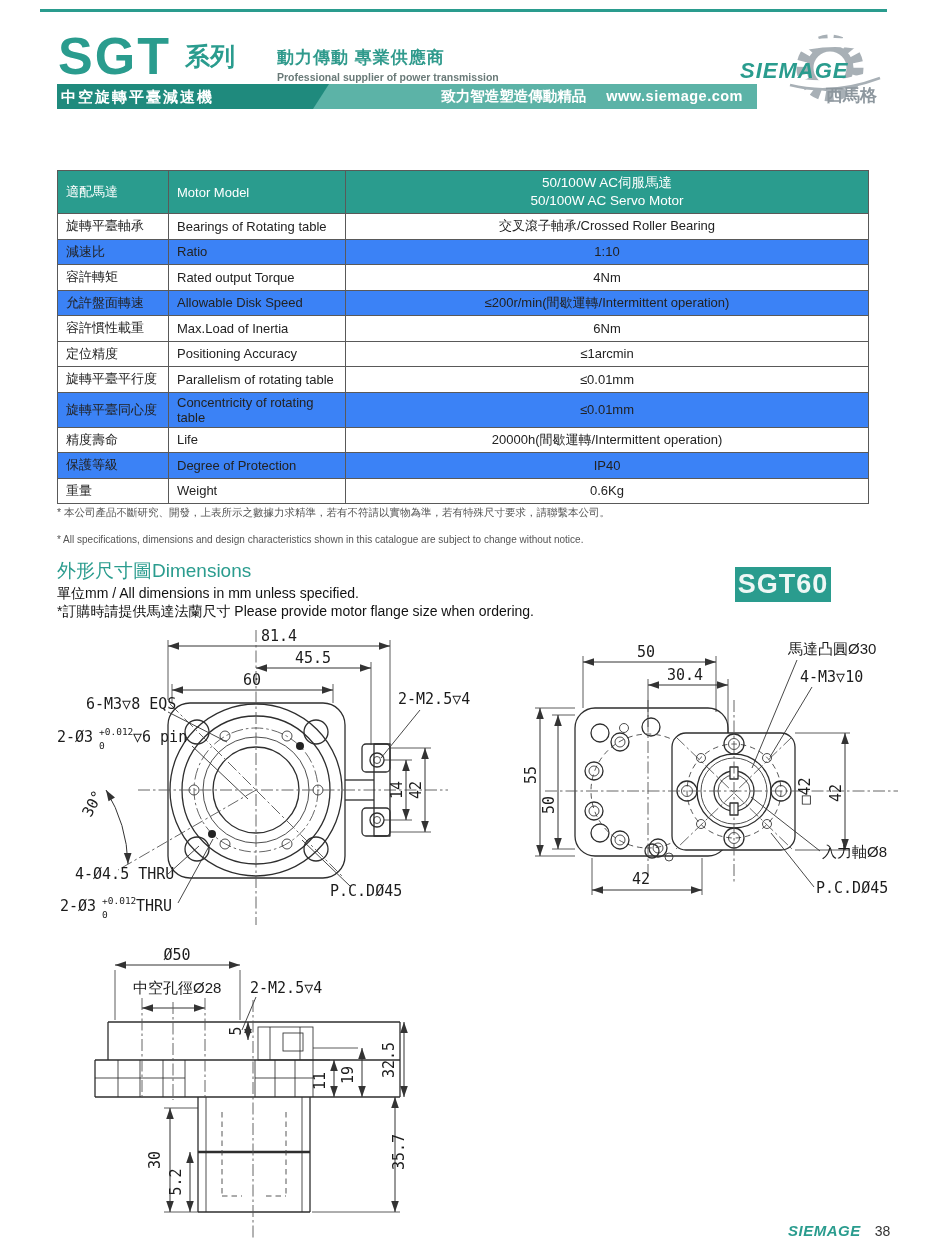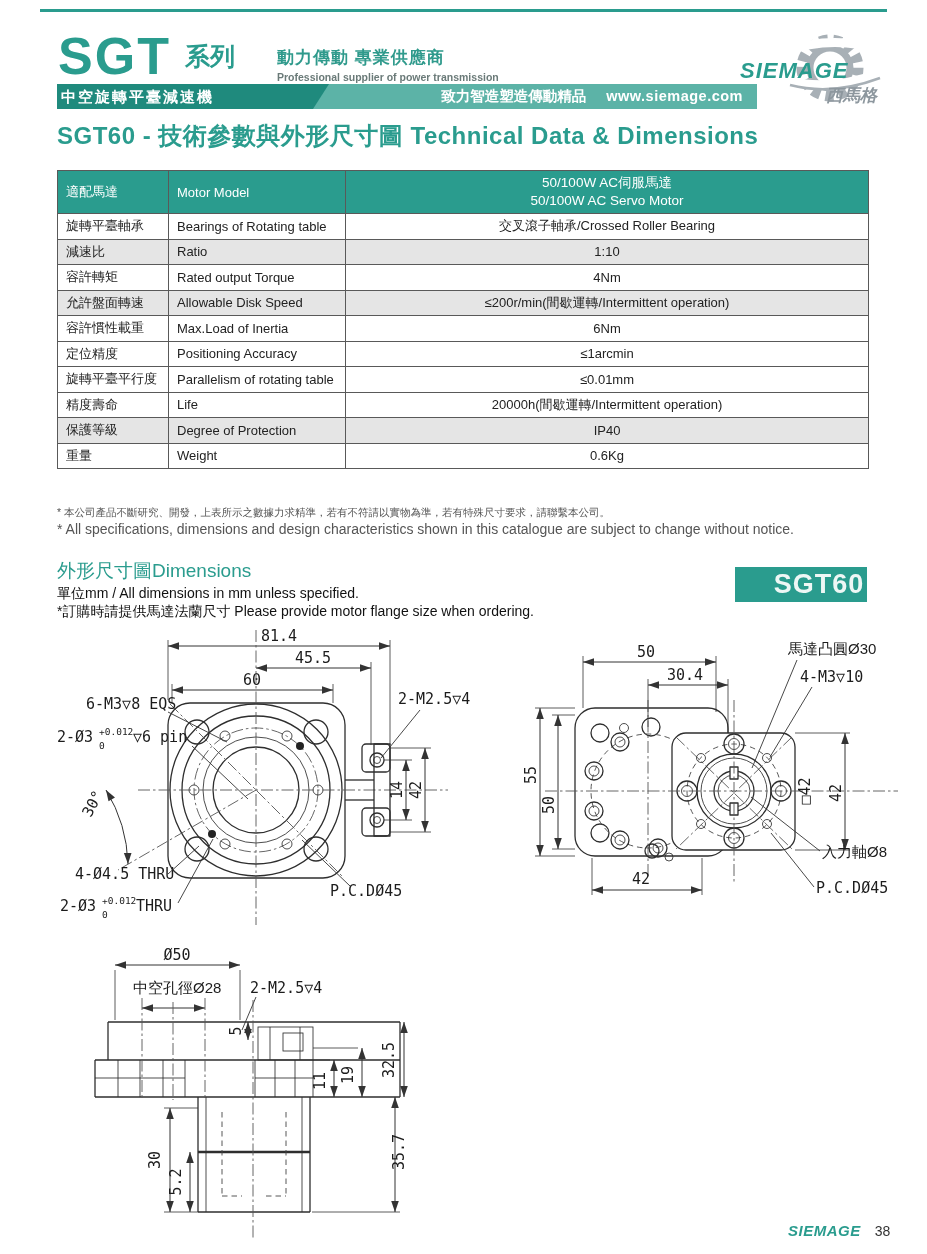--- a/index.html
+++ b/index.html
@@ -17,44 +17,44 @@
   .subtitle .en{font-size:10.5px;color:#6a7a78;font-weight:bold;margin-top:2px;}
   .banner{left:57px;top:84px;width:700px;height:25px;background:#5cb3a7;}
   .banner-left{position:absolute;left:0;top:0;width:272px;height:25px;background:#1f8a7d;
                clip-path:polygon(0 0,100% 0,calc(100% - 16px) 100%,0 100%);
                color:#fff;font-size:15px;font-weight:bold;letter-spacing:2px;line-height:25px;padding-left:4px;box-sizing:border-box;}
   .banner-right{position:absolute;right:14px;top:0;height:25px;line-height:25px;color:#fff;font-weight:bold;font-size:14.5px;}
   .banner-right .url{margin-left:16px;letter-spacing:.5px;}
   .logo{left:728px;top:28px;width:170px;height:80px;}
   .logo .brand{position:absolute;left:12px;top:30px;font-size:22px;font-weight:900;font-style:italic;
                color:#2a9c8e;letter-spacing:1px;}
-  .logo .brand-cn{position:absolute;left:98px;top:56px;font-size:17px;font-style:italic;color:#8d979e;font-weight:bold;}
+  .logo .brand-cn{position:absolute;left:98px;top:56px;font-size:17px;color:#8d979e;font-weight:bold;}
 
   
   .title{left:57px;top:120px;font-size:24px;font-weight:bold;color:#2a9c8e;letter-spacing:.5px;}
 
   
   .spec{left:57px;top:170px;width:812px;border-collapse:collapse;table-layout:fixed;}
   .spec td{border:1px solid #595959;font-size:13px;padding:2px 8px;height:20.5px;color:#222;}
   .spec col.c1{width:111px;} .spec col.c2{width:177px;}
   .spec .head td{background:#2a9c8e;color:#fff;height:38px;}
   .spec td.val{text-align:center;}
-  .spec tr.alt td{background:#e5e5e5;}
+  .spec tr.alt td{background:#3b82f6;}
   .h3l{line-height:1.35;font-size:13.5px;text-align:center;}
 
   
   .note1{left:57px;top:506px;font-size:10.5px;color:#555;}
-  .note2{left:57px;top:521px;font-size:14px;color:#555;}
+  .note2{left:57px;top:534px;font-size:10px;color:#555;}
 
   
   .dimhead{left:57px;top:558px;font-size:19px;color:#2a9c8e;}
   .unitline{left:57px;top:585px;font-size:14px;color:#111;}
   .orderline{left:57px;top:603px;font-size:14px;color:#111;}
   .badge{left:735px;top:567px;width:96px;height:35px;background:#2a9c8e;color:#eef7f5;
-         font-size:27px;font-weight:bold;text-align:center;line-height:35px;letter-spacing:1px;padding-left:36px;}
+         font-size:27px;font-weight:bold;text-align:center;line-height:35px;letter-spacing:1px;}
 
   
   .footer{left:788px;top:1222px;display:flex;align-items:baseline;}
   .footer .flogo{font-size:15px;font-weight:900;font-style:italic;color:#2a9c8e;letter-spacing:.5px;}
   .footer .fpage{font-size:14px;color:#333;margin-left:14px;}
 
   
   svg.drw{position:absolute;left:0;top:0;width:927px;height:1254px;pointer-events:none;}
   .ol{stroke:#2e2e2e;stroke-width:1.3;fill:none;stroke-linejoin:round;}
   .olw{stroke:#2e2e2e;stroke-width:1.3;fill:#fff;stroke-linejoin:round;}
@@ -100,21 +100,20 @@
       <circle cx="102" cy="40" r="28" fill="none" stroke="#a8b0b6" stroke-width="11" stroke-dasharray="8 5.5"></circle>
       <circle cx="102" cy="40" r="20" fill="none" stroke="#a8b0b6" stroke-width="7"></circle>
       <path d="M58,52 Q100,64 150,46" fill="none" stroke="#ffffff" stroke-width="9"></path>
       <path d="M55,24 Q105,6 152,22" fill="none" stroke="#ffffff" stroke-width="9"></path>
       <path d="M62,57 Q104,68 152,50" fill="none" stroke="#a8b0b6" stroke-width="2.5"></path>
     </svg>
     <span class="brand">SIEMAGE</span>
     <span class="brand-cn">西馬格</span>
   </div>
 
-  <div class="abs title">SGT60 - 技術參數與外形尺寸圖 Technical Data &amp; Dimensions</div>
 
   <table class="abs spec">
     <colgroup>
         <col class="c1">
         <col class="c2">
         <col>
       </colgroup>
     <tbody>
         <tr class="head">
       <td>適配馬達</td>
@@ -150,20 +149,25 @@
           <td class="val">6Nm</td>
         </tr>
     <tr>
           <td>定位精度</td>
           <td>Positioning Accuracy</td>
           <td class="val">≤1arcmin</td>
         </tr>
     <tr>
           <td>旋轉平臺平行度</td>
           <td>Parallelism of rotating table</td>
+          <td class="val">≤0.01mm</td>
+        </tr>
+    <tr class="alt">
+          <td>旋轉平臺同心度</td>
+          <td>Concentricity of rotating table</td>
           <td class="val">≤0.01mm</td>
         </tr>
     <tr>
           <td>精度壽命</td>
           <td>Life</td>
           <td class="val">20000h(間歇運轉/Intermittent operation)</td>
         </tr>
     <tr class="alt">
           <td>保護等級</td>
           <td>Degree of Protection</td>

